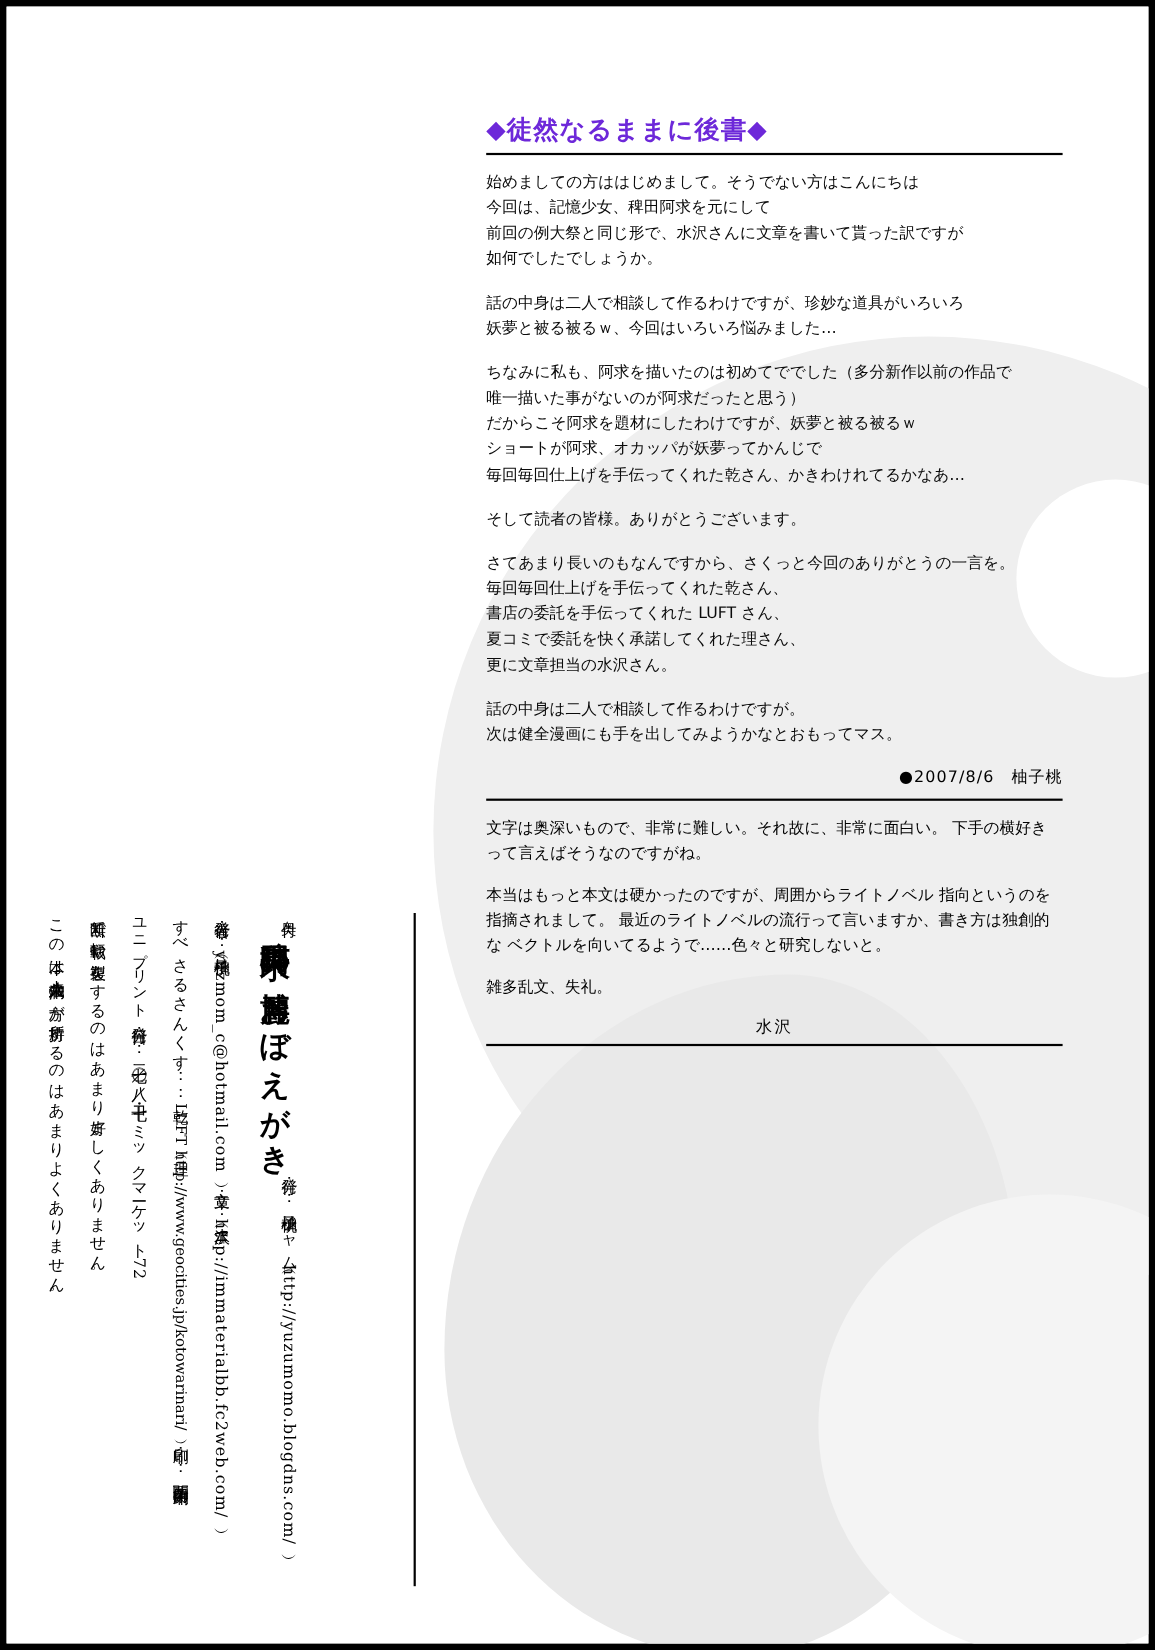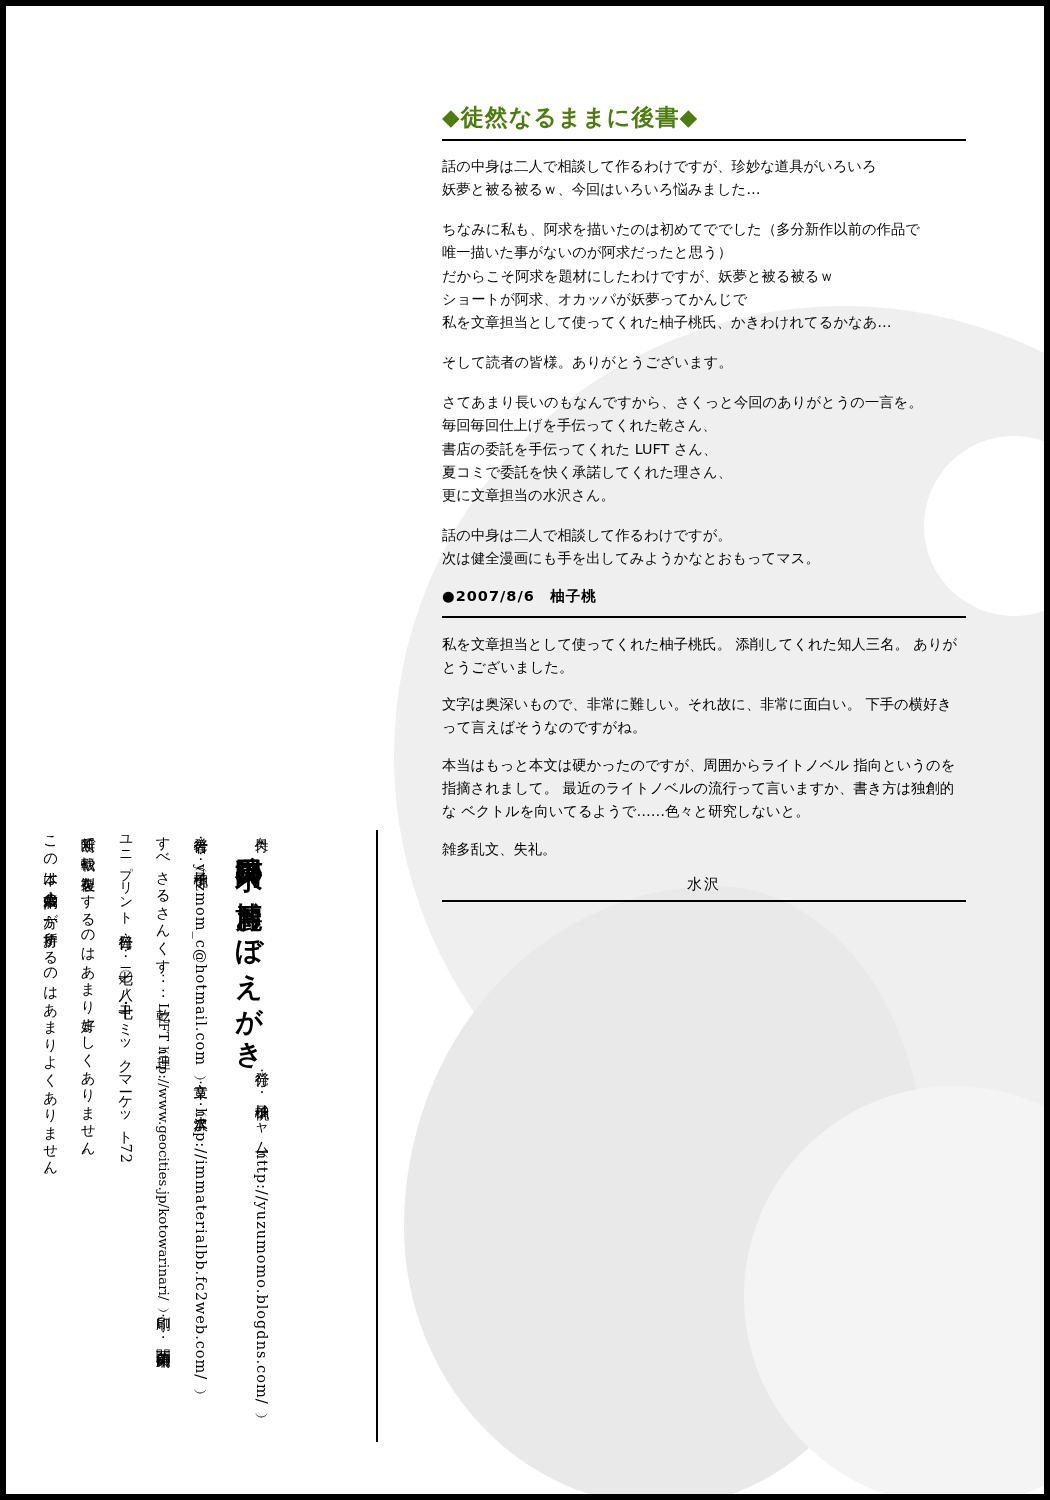--- a/index.html
+++ b/index.html
@@ -73,21 +73,21 @@
     position: absolute;
     left: 436px;
     top: 96px;
     width: 524px;
   }
   .aw-title {
     font-family: "DejaVu Sans", sans-serif;
     font-weight: bold;
     font-size: 23px;
     letter-spacing: 1px;
-    color: #4d7c0f;
+    color: #6d28d9;
     margin: 0 0 6px 0;
     white-space: nowrap;
   }
   .rule {
     height: 2px;
     background: #000;
     margin: 6px 0 14px 0;
   }
   .aw-body {
     font-family: "DejaVu Sans", sans-serif;
@@ -95,23 +95,23 @@
     line-height: 1.62;
     color: #0a0a0a;
   }
   .aw-body p {
     margin: 0 0 17px 0;
     white-space: pre-line;
   }
   .sig-line {
     font-family: "DejaVu Sans", sans-serif;
     font-size: 14.5px;
+    text-align: right;
     margin: 2px 0 10px 0;
     letter-spacing: 1px;
-    font-weight: bold;
   }
   .sig-right {
     font-family: "DejaVu Sans", sans-serif;
     font-size: 15px;
     text-align: center;
     margin-top: 8px;
     letter-spacing: 2px;
   }
   .aw-body2 {
     font-family: "DejaVu Sans", sans-serif;
@@ -181,45 +181,46 @@
     <div class="wm wm1"></div>
     <div class="wm wm2"></div>
     <div class="wm wm3"></div>
     <div class="wm wm4"></div>
 
     <div class="afterword">
       <div class="aw-title">◆徒然なるままに後書◆</div>
       <div class="rule"></div>
 
       <div class="aw-body">
+        <p>始めましての方ははじめまして。そうでない方はこんにちは
+今回は、記憶少女、稗田阿求を元にして
+前回の例大祭と同じ形で、水沢さんに文章を書いて貰った訳ですが
+如何でしたでしょうか。</p>
         <p>話の中身は二人で相談して作るわけですが、珍妙な道具がいろいろ
 妖夢と被る被るｗ、今回はいろいろ悩みました…</p>
         <p>ちなみに私も、阿求を描いたのは初めてででした（多分新作以前の作品で
 唯一描いた事がないのが阿求だったと思う）
 だからこそ阿求を題材にしたわけですが、妖夢と被る被るｗ
 ショートが阿求、オカッパが妖夢ってかんじで
-私を文章担当として使ってくれた柚子桃氏、かきわけれてるかなあ…</p>
+毎回毎回仕上げを手伝ってくれた乾さん、かきわけれてるかなあ…</p>
         <p>そして読者の皆様。ありがとうございます。</p>
         <p>さてあまり長いのもなんですから、さくっと今回のありがとうの一言を。
 毎回毎回仕上げを手伝ってくれた乾さん、
 書店の委託を手伝ってくれた LUFT さん、
 夏コミで委託を快く承諾してくれた理さん、
 更に文章担当の水沢さん。</p>
         <p>話の中身は二人で相談して作るわけですが。
 次は健全漫画にも手を出してみようかなとおもってマス。</p>
       </div>
 
       <div class="sig-line">●2007/8/6　柚子桃</div>
 
       <div class="rule"></div>
 
       <div class="aw-body2">
-        <p>私を文章担当として使ってくれた柚子桃氏。
-添削してくれた知人三名。
-ありがとうございました。</p>
         <p>文字は奥深いもので、非常に難しい。それ故に、非常に面白い。
 下手の横好きって言えばそうなのですがね。</p>
         <p>本当はもっと本文は硬かったのですが、周囲からライトノベル
 指向というのを指摘されまして。
 最近のライトノベルの流行って言いますか、書き方は独創的な
 ベクトルを向いてるようで……色々と研究しないと。</p>
         <p>雑多乱文、失礼。</p>
       </div>
 
       <div class="sig-right">水沢</div>

